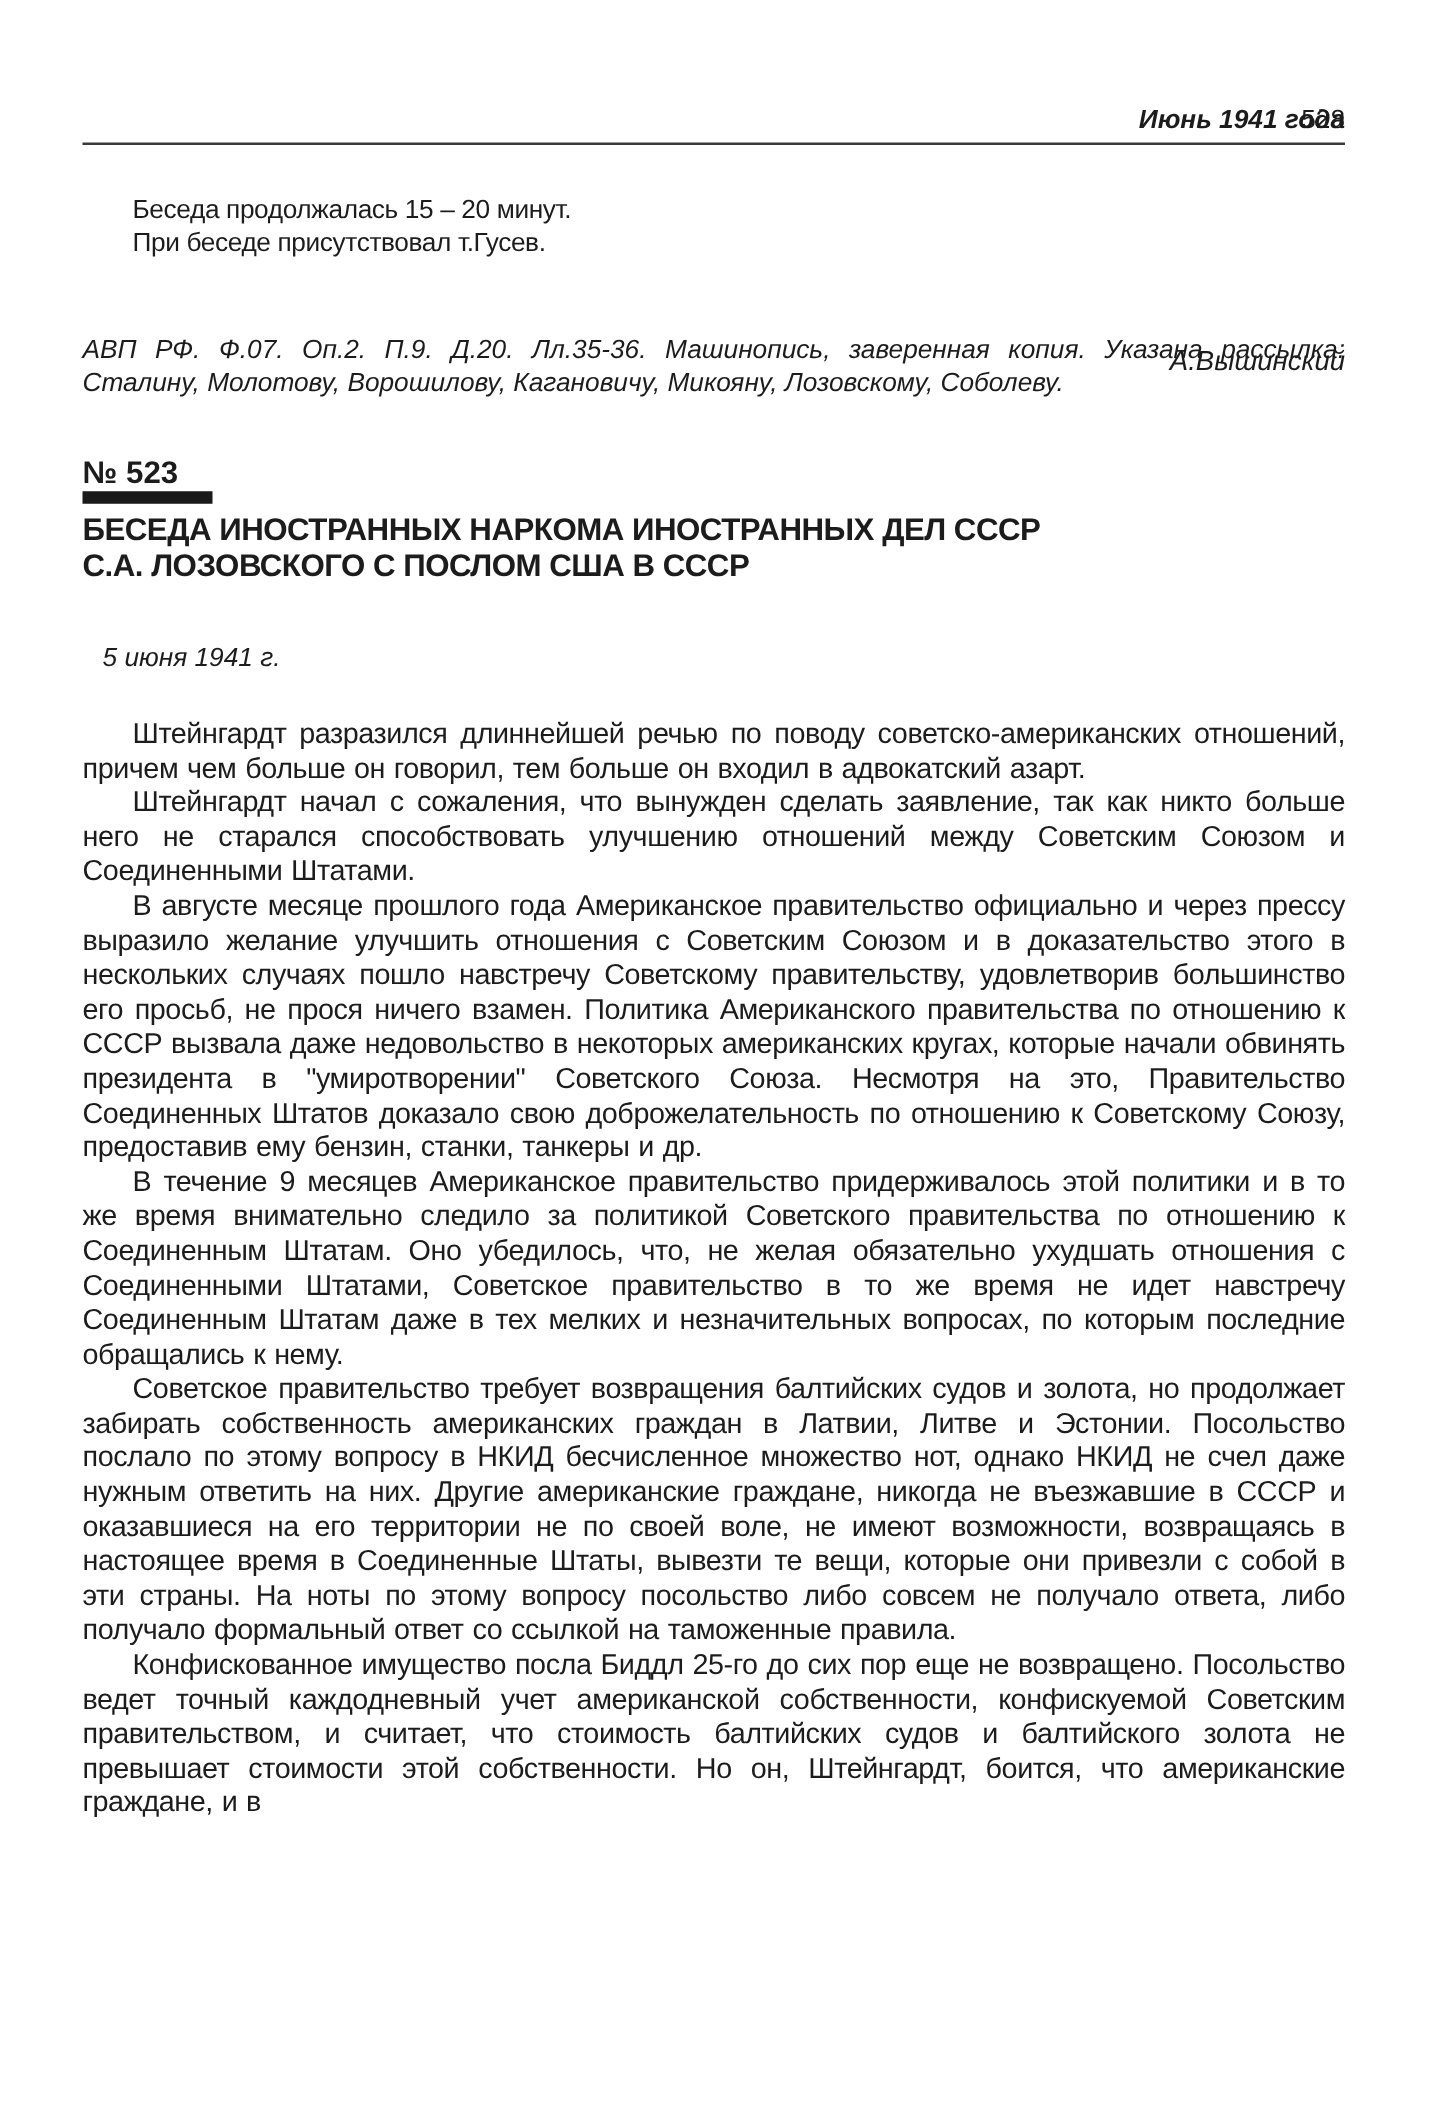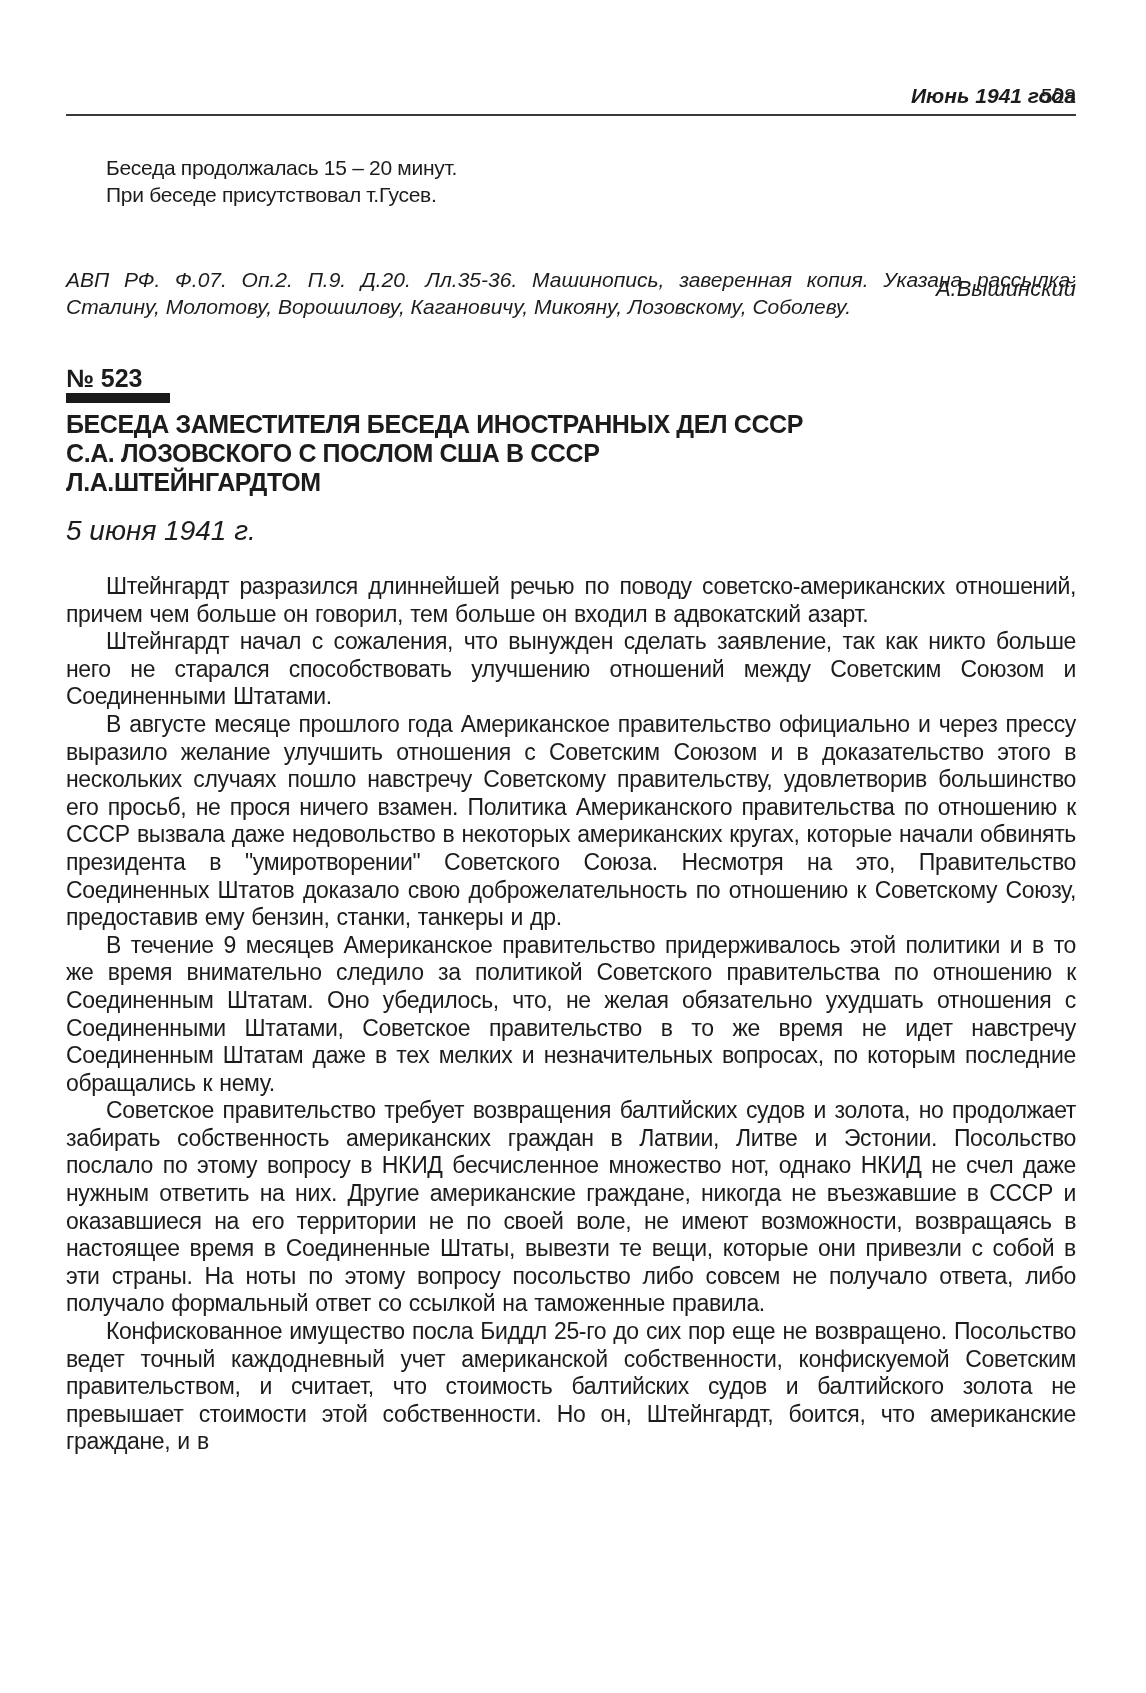--- a/index.html
+++ b/index.html
@@ -25,21 +25,21 @@
   .archive {
     position: absolute; top: 266px; left: 0; width: 1010px;
     font-size: 21px; line-height: 27px; font-style: italic; text-align: justify;
   }
   .doc-number { position: absolute; top: 364px; left: 0; font-size: 25px; font-weight: bold; }
   .doc-bar { position: absolute; top: 393px; left: 0; width: 104px; height: 10px; background: #1a1a1a; }
   .doc-title {
     position: absolute; top: 410px; left: 0; width: 1010px;
     font-size: 25px; line-height: 29px; font-weight: bold; letter-spacing: -0.4px;
   }
-  .doc-date { position: absolute; top: 515px; left: 0; font-size: 28px; font-style: italic; text-align: center; }
+  .doc-date { position: absolute; top: 515px; left: 16px; font-size: 21px; font-style: italic; text-align: center; }
   .body-text { position: absolute; top: 553px; left: 0; width: 1010px; margin-top: 20px; }
   .body-text .p { font-size: 23px; line-height: 27.6px; letter-spacing: -0.35px; word-spacing: 1px; }
 </style>
 </head>
 <body>
 
 <div class="page">
 
   <div class="running-head">
     <div class="title"><b>Июнь 1941 года</b></div>
@@ -53,23 +53,22 @@
   </div>
 
   <div class="signature">А.Вышинский</div>
 
   <div class="archive">АВП РФ. Ф.07. Оп.2. П.9. Д.20. Лл.35-36. Машинопись, заверенная копия. Указана рассылка: Сталину, Молотову, Ворошилову, Кагановичу, Микояну, Лозовскому, Соболеву.</div>
 
   <div class="doc-number">№ 523</div>
   <div class="doc-bar"></div>
 
   <div class="doc-title">
-    <div>БЕСЕДА ЗАМЕСТИТЕЛЯ БЕСЕДА ИНОСТРАННЫХ ДЕЛ СССР</div>
+    <div>БЕСЕДА ИНОСТРАННЫХ НАРКОМА ИНОСТРАННЫХ ДЕЛ СССР</div>
     <div>С.А. ЛОЗОВСКОГО С ПОСЛОМ США В СССР</div>
-    <div>Л.А.ШТЕЙНГАРДТОМ</div>
   </div>
 
   <div class="doc-date">5 июня 1941 г.</div>
 
   <div class="body-text">
     <p class="p">Штейнгардт разразился длиннейшей речью по поводу советско-американских отношений, причем чем больше он говорил, тем больше он входил в адвокатский азарт.</p>
     <p class="p">Штейнгардт начал с сожаления, что вынужден сделать заявление, так как никто больше него не старался способствовать улучшению отношений между Советским Союзом и Соединенными Штатами.</p>
     <p class="p">В августе месяце прошлого года Американское правительство официально и через прессу выразило желание улучшить отношения с Советским Союзом и в доказательство этого в нескольких случаях пошло навстречу Советскому правительству, удовлетворив большинство его просьб, не прося ничего взамен. Политика Американского правительства по отношению к СССР вызвала даже недовольство в некоторых американских кругах, которые начали обвинять президента в "умиротворении" Советского Союза. Несмотря на это, Правительство Соединенных Штатов доказало свою доброжелательность по отношению к Советскому Союзу, предоставив ему бензин, станки, танкеры и др.</p>
     <p class="p">В течение 9 месяцев Американское правительство придерживалось этой политики и в то же время внимательно следило за политикой Советского правительства по отношению к Соединенным Штатам. Оно убедилось, что, не желая обязательно ухудшать отношения с Соединенными Штатами, Советское правительство в то же время не идет навстречу Соединенным Штатам даже в тех мелких и незначительных вопросах, по которым последние обращались к нему.</p>
     <p class="p">Советское правительство требует возвращения балтийских судов и золота, но продолжает забирать собственность американских граждан в Латвии, Литве и Эстонии. Посольство послало по этому вопросу в НКИД бесчисленное множество нот, однако НКИД не счел даже нужным ответить на них. Другие американские граждане, никогда не въезжавшие в СССР и оказавшиеся на его территории не по своей воле, не имеют возможности, возвращаясь в настоящее время в Соединенные Штаты, вывезти те вещи, которые они привезли с собой в эти страны. На ноты по этому вопросу посольство либо совсем не получало ответа, либо получало формальный ответ со ссылкой на таможенные правила.</p>

